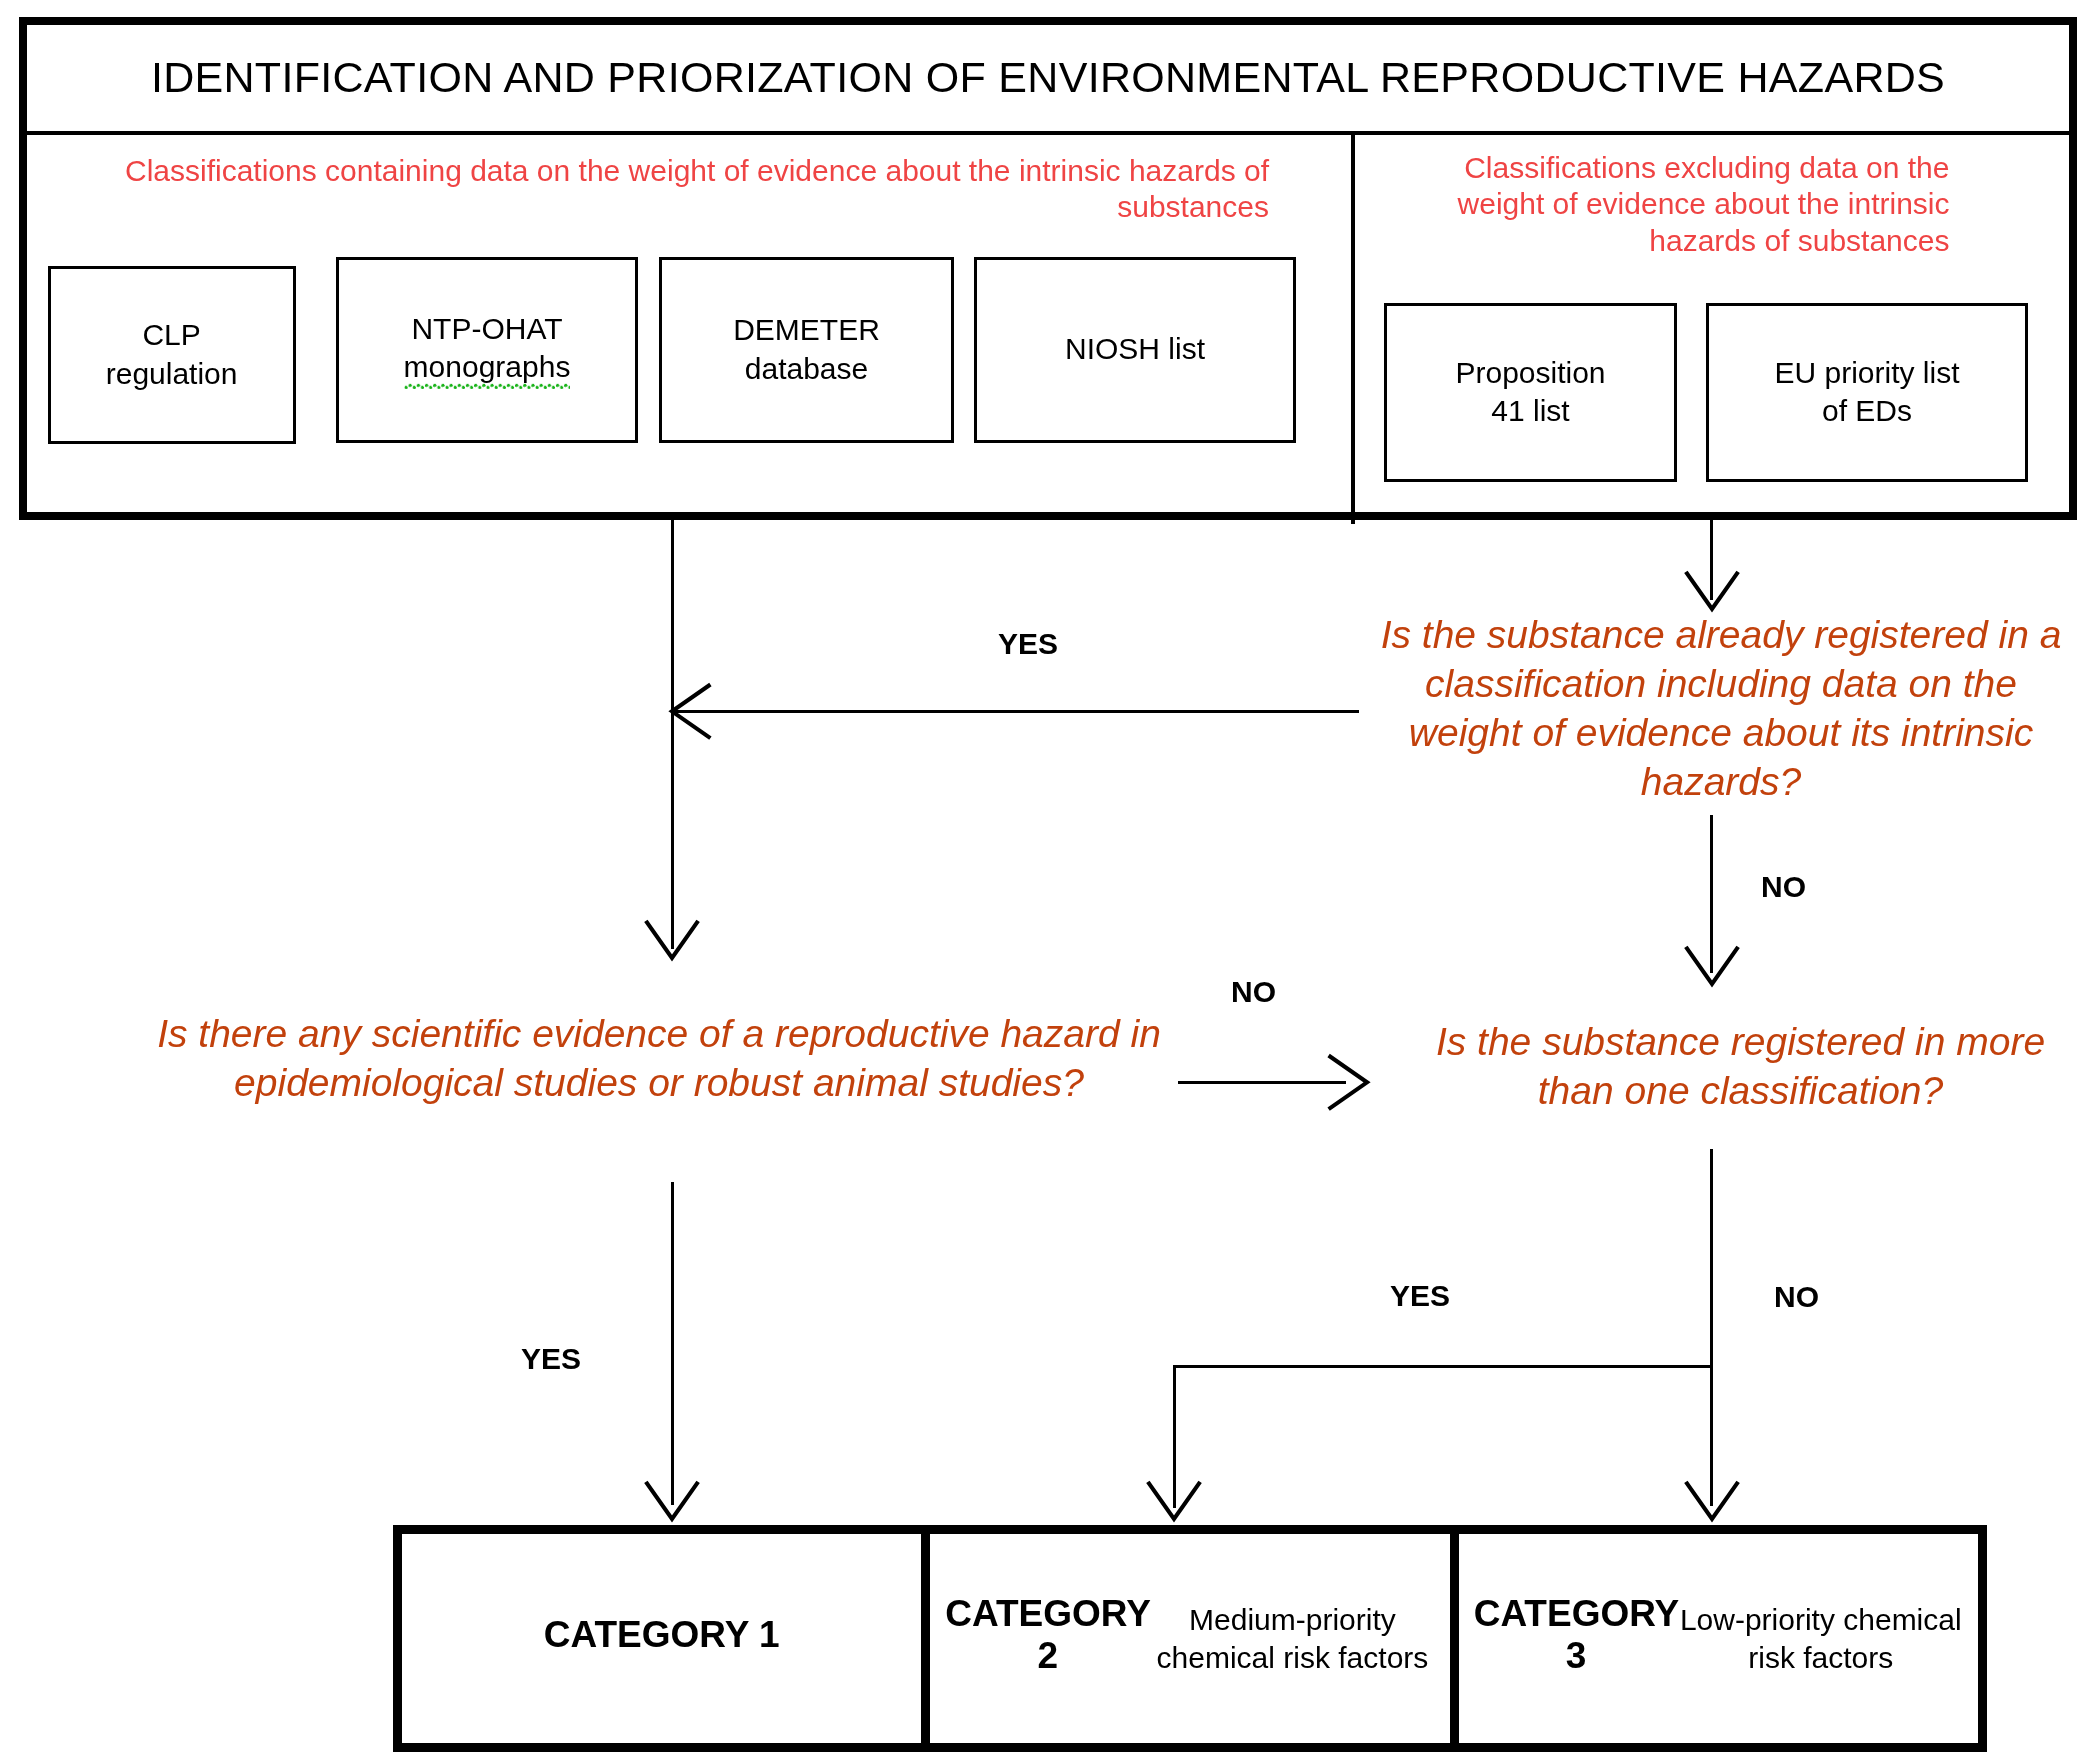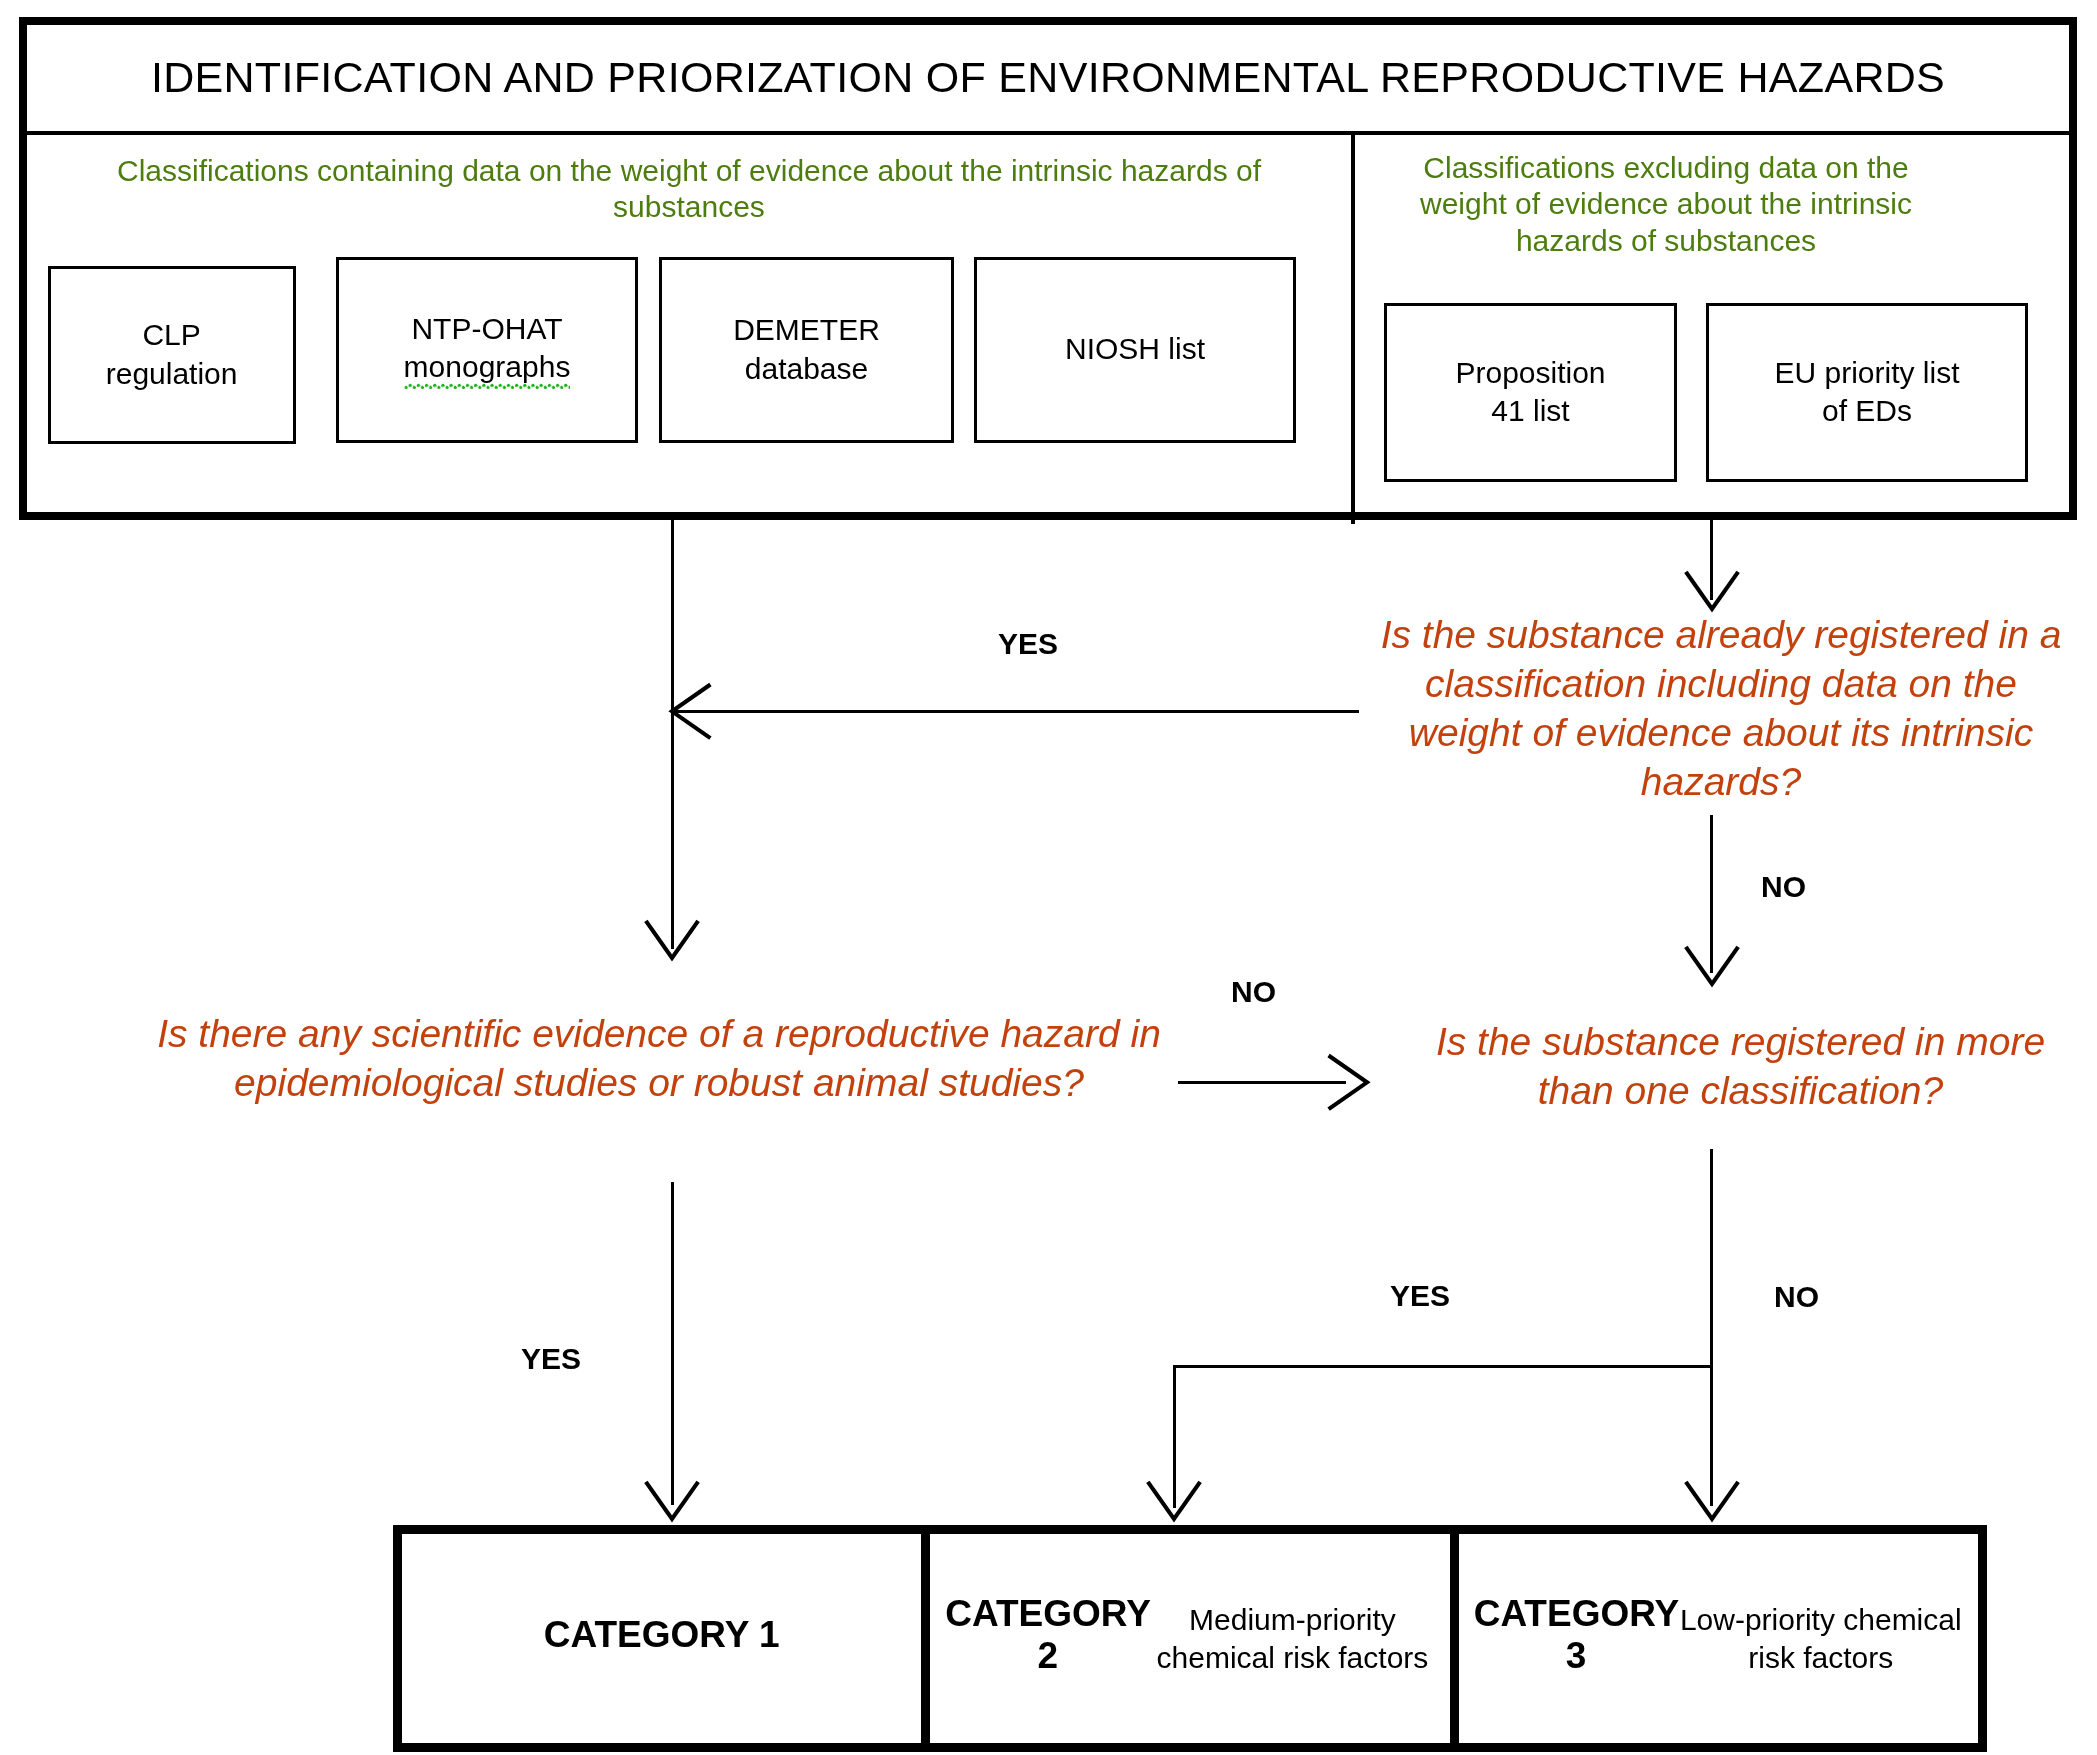--- a/index.html
+++ b/index.html
@@ -54,24 +54,24 @@
     background: #000000;
   }
 
   .source-col { top: 110px; }
   #left-col  { left: 0px;    width: 1324px; height: 389px; }
   #right-col { left: 1328px; width: 622px; height: 389px; }
 
   .col-caption {
     position: absolute;
     left: 0; right: 0;
-    text-align: center;
+    text-align: right;
     font-size: 30px;
     line-height: 1.22;
-    color: #4d7c0f;
+    color: #ef4444;
   }
   #left-caption  { top: 18px; padding: 0 82px; }
   #right-caption { top: 15px; padding: 0 27.5px; }
 
   .src-box {
     position: absolute;
     border: 3.4px solid #000000;
     background: #ffffff;
     display: flex;
     align-items: center;

